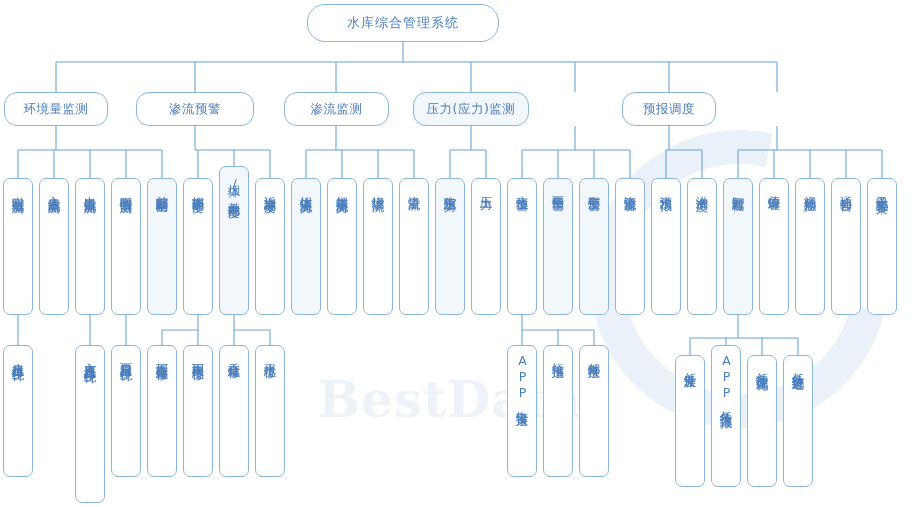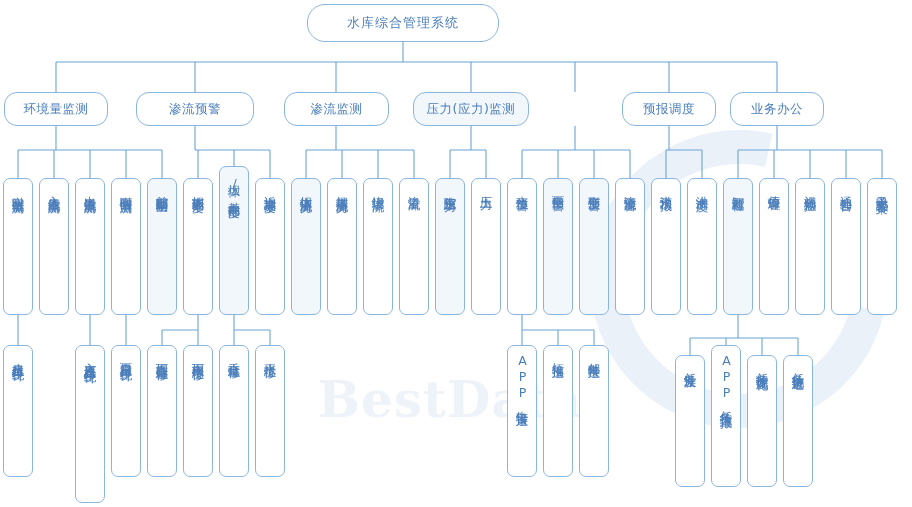--- a/index.html
+++ b/index.html
@@ -161,23 +161,20 @@
   </div>
   <div class="node lvl2 shaded" style="left:413px;top:92px;width:116px;height:34px;">
     <span>压力(应力)监测</span>
   </div>
   <div class="node lvl2" style="left:284px;top:92px;width:105px;height:34px;">
     <span>渗流监测</span>
   </div>
   <div class="node lvl2" style="left:622px;top:92px;width:94px;height:34px;">
     <span>预报调度</span>
   </div>
-  <div class="node lvl2" style="left:730px;top:92px;width:94px;height:34px;">
-    <span>业务办公</span>
-  </div>
 
   <div class="node vert" style="left:3px;top:178px;width:30px;height:137px;">
     <span>实时水位监测</span>
   </div>
   <div class="node vert" style="left:39px;top:178px;width:30px;height:137px;">
     <span>入库流量监测</span>
   </div>
   <div class="node vert" style="left:75px;top:178px;width:30px;height:137px;">
     <span>出库流量监测</span>
   </div>

